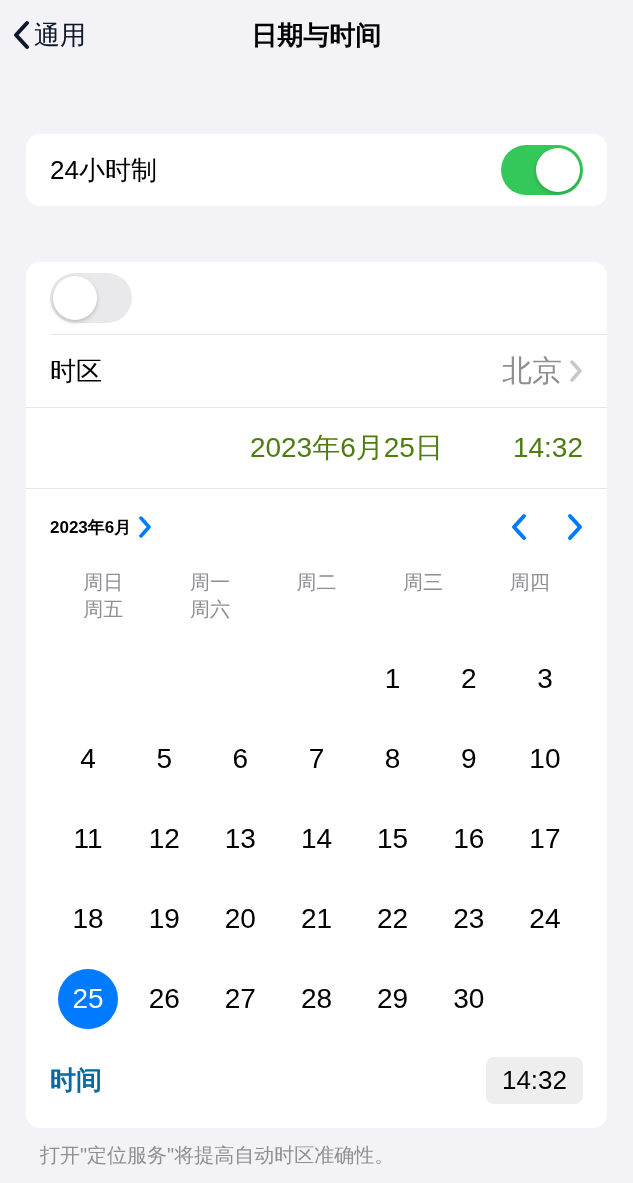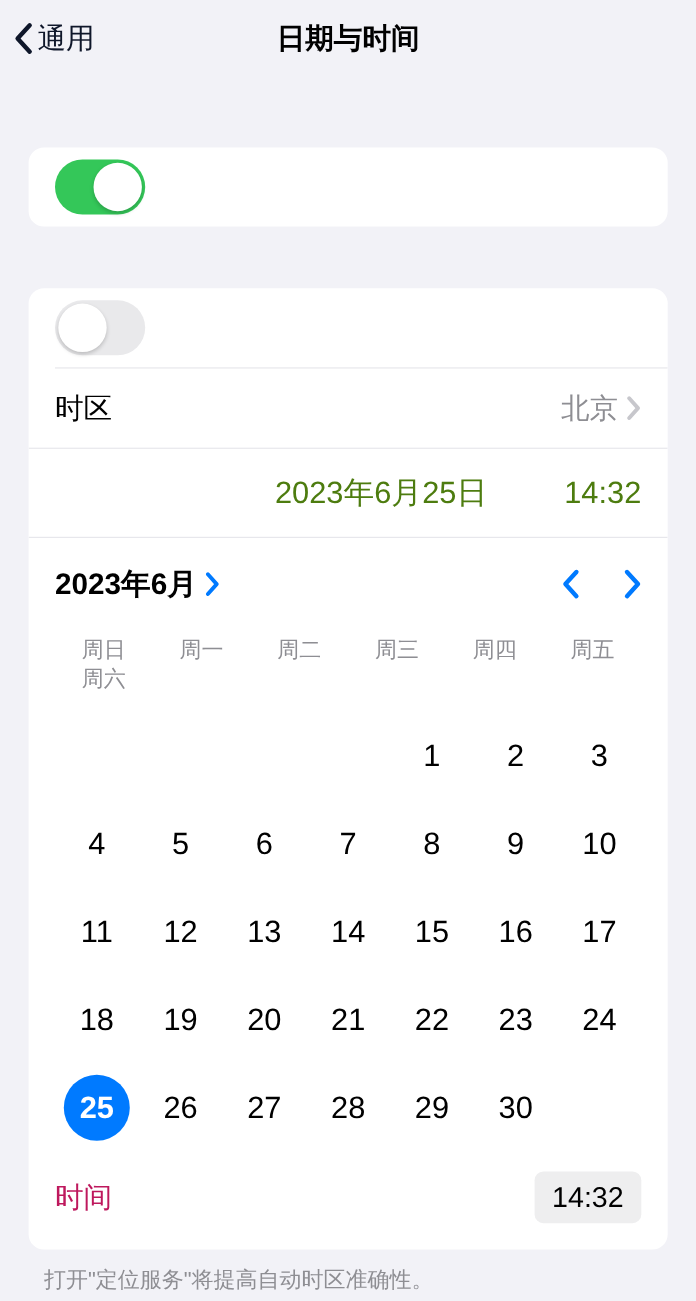--- a/index.html
+++ b/index.html
@@ -99,21 +99,21 @@
     }
     .switch-off .switch-knob {
       left: 3px;
     }
     .row-value-group {
       display: flex;
       align-items: center;
       gap: 8px;
     }
     .row-value {
-      font-size: 26px;
+      font-size: 30px;
       color: #8e8e93;
     }
     .chevron-right {
       display: inline-flex;
       color: #c7c7cc;
     }
     .date-time-row {
       display: flex;
       align-items: center;
       justify-content: flex-end;
@@ -133,40 +133,40 @@
       align-items: center;
       justify-content: space-between;
       margin-bottom: 28px;
     }
     .month-label-group {
       display: flex;
       align-items: center;
       gap: 8px;
     }
     .month-label {
-      font-size: 27px;
+      font-size: 17px;
       font-weight: 600;
       color: #000;
     }
     .month-chevron {
       display: inline-flex;
       color: #007aff;
     }
     .nav-arrows {
       display: flex;
       gap: 40px;
     }
     .nav-arrow {
       display: inline-flex;
       color: #007aff;
       cursor: pointer;
     }
     .weekdays {
       display: grid;
-      grid-template-columns: repeat(6, 1fr);
+      grid-template-columns: repeat(5, 1fr);
       text-align: center;
       margin-bottom: 16px;
     }
     .weekday {
       font-size: 20px;
       color: #8e8e93;
       font-weight: 500;
     }
     .calendar-grid {
       display: grid;
@@ -185,32 +185,32 @@
       height: 60px;
       display: flex;
       align-items: center;
       justify-content: center;
       border-radius: 50%;
       cursor: pointer;
     }
     .day-selected {
       background: #007aff;
       color: #fff;
-      font-weight: 700;
+      font-weight: 400;
     }
     .time-row {
       display: flex;
       align-items: center;
       justify-content: space-between;
       padding: 18px 24px 24px 24px;
     }
     .time-label {
       font-size: 26px;
-      font-weight: 400;
-      color: #be185d;
+      font-weight: 700;
+      color: #0369a1;
       text-align: right;
     }
     .time-value {
       font-size: 26px;
       color: #000;
       background: #eeeeef;
       padding: 8px 16px;
       border-radius: 8px;
     }
     .footer-note {
@@ -229,20 +229,21 @@
           <path d="M15 3L4 15L15 27" stroke="currentColor" stroke-width="4" stroke-linecap="round" stroke-linejoin="round"></path>
         </svg>
     </span>
     <span>通用</span>
   </div>
   <div class="header-title">日期与时间</div>
 </div>
 
 <div class="group group-1">
   <div class="row">
+    <span class="row-label">24小时制</span>
     <div class="switch switch-on">
       <div class="switch-knob"></div>
     </div>
   </div>
 </div>
 
 <div class="group group-2">
   <div class="row">
     <div class="switch switch-off">
       <div class="switch-knob"></div>

